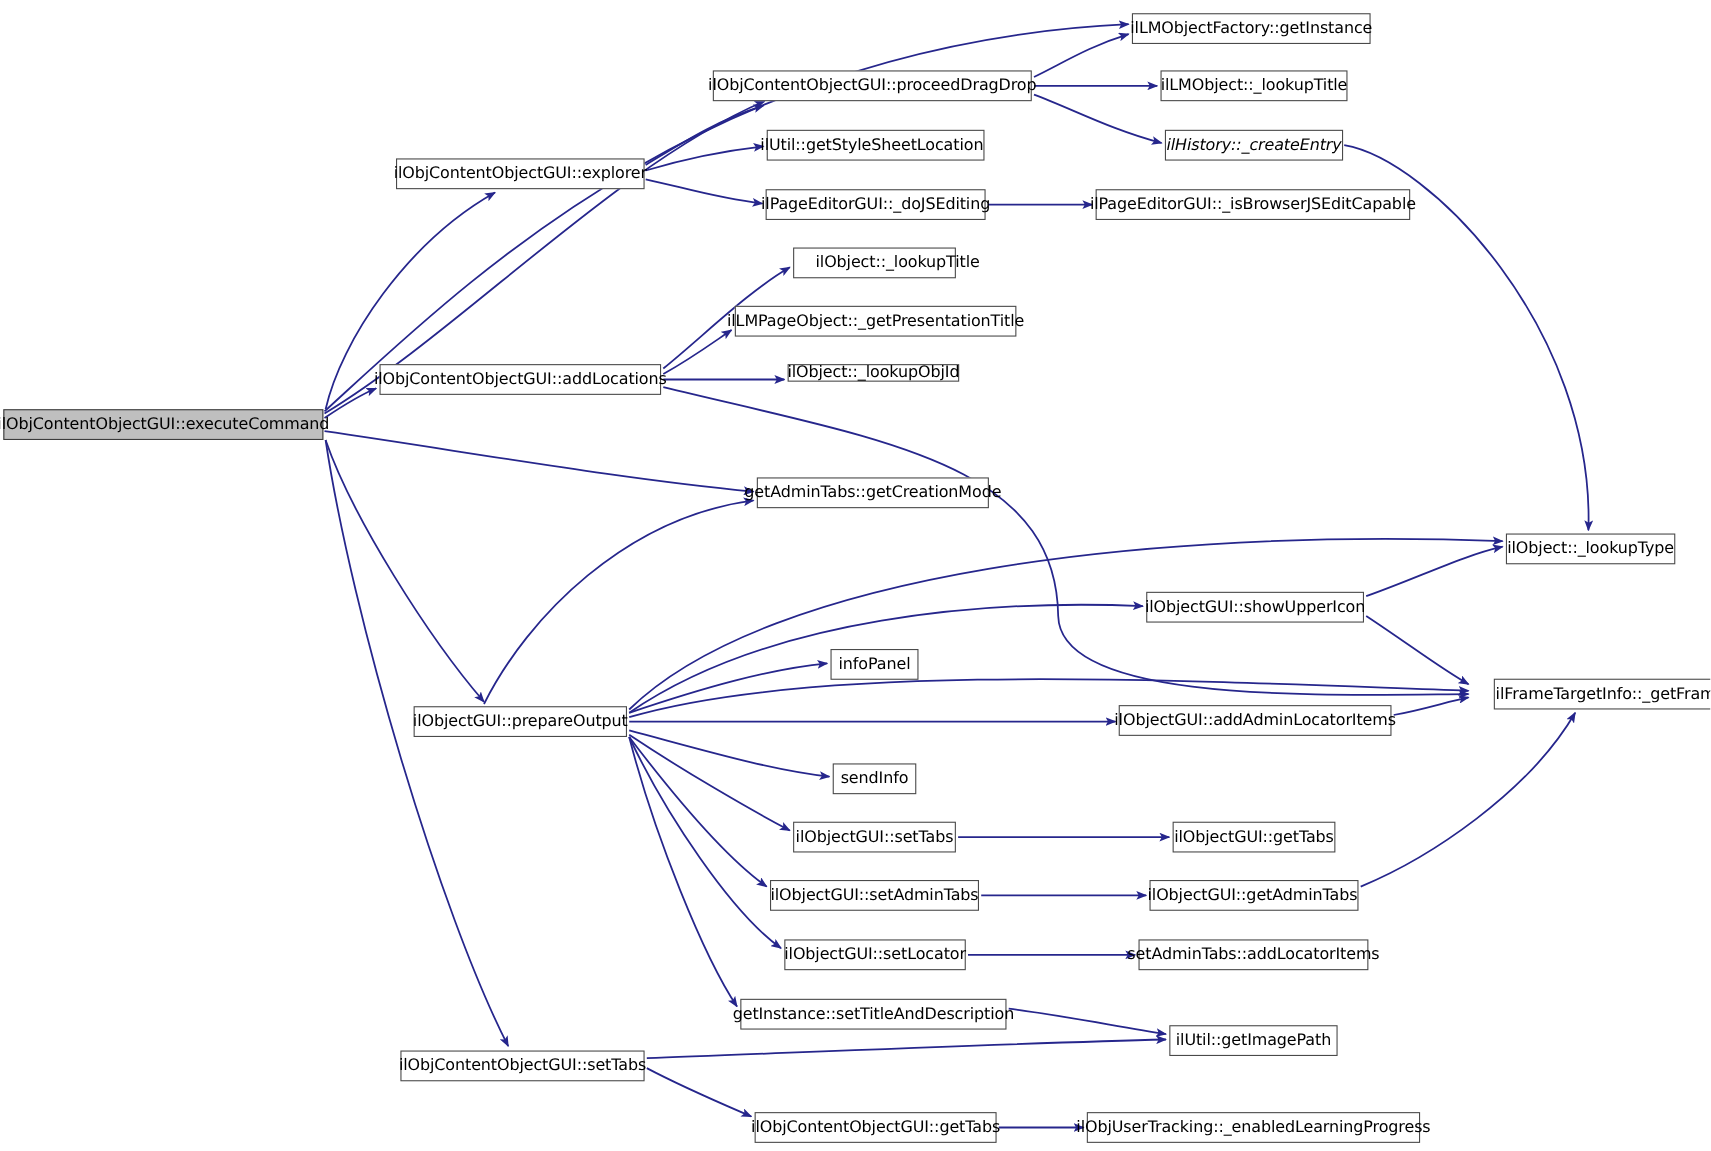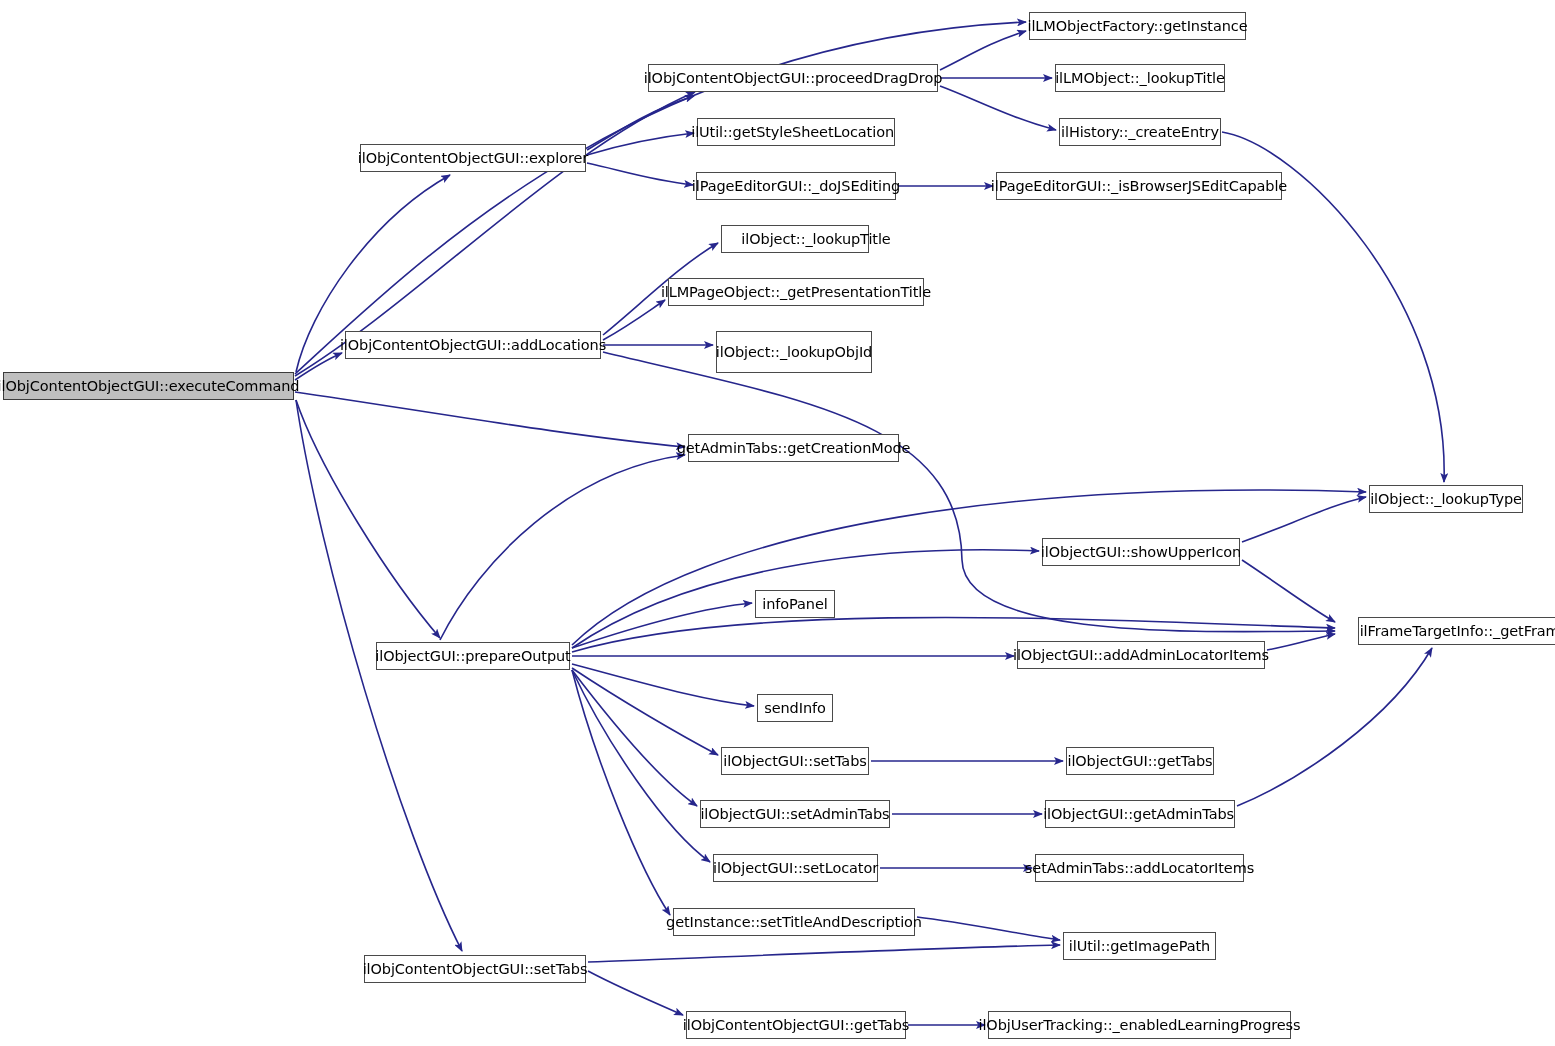--- a/index.html
+++ b/index.html
@@ -122,21 +122,21 @@
       </div>
       <div class="node" style="left: 696px; top: 172px; width: 200px; height: 28px;">
         <span class="node-label">ilPageEditorGUI::_doJSEditing</span>
       </div>
       <div class="node" style="left: 721px; top: 225px; width: 148px; height: 28px; padding-left: 42px;">
         <span class="node-label">ilObject::_lookupTitle</span>
       </div>
       <div class="node" style="left: 668px; top: 278px; width: 256px; height: 28px;">
         <span class="node-label">ilLMPageObject::_getPresentationTitle</span>
       </div>
-      <div class="node" style="left: 716px; top: 331px; width: 156px; height: 42px;">
+      <div class="node" style="left: 716px; top: 331px; width: 156px; height: 16px;">
         <span class="node-label">ilObject::_lookupObjId</span>
       </div>
       <div class="node" style="left: 688px; top: 434px; width: 211px; height: 28px;">
         <span class="node-label">getAdminTabs::getCreationMode</span>
       </div>
       <div class="node" style="left: 755px; top: 590px; width: 80px; height: 28px;">
         <span class="node-label">infoPanel</span>
       </div>
       <div class="node" style="left: 757px; top: 694px; width: 76px; height: 28px;">
         <span class="node-label">sendInfo</span>
@@ -155,21 +155,21 @@
       </div>
       <div class="node" style="left: 686px; top: 1011px; width: 220px; height: 28px;">
         <span class="node-label">ilObjContentObjectGUI::getTabs</span>
       </div>
       <div class="node" style="left: 1029px; top: 12px; width: 217px; height: 28px;">
         <span class="node-label">ilLMObjectFactory::getInstance</span>
       </div>
       <div class="node" style="left: 1055px; top: 64px; width: 170px; height: 28px;">
         <span class="node-label">ilLMObject::_lookupTitle</span>
       </div>
-      <div class="node" style="left: 1059px; top: 118px; width: 162px; height: 28px;">
+      <div class="node" style="left: 1059px; top: 118px; width: 162px; height: 28px; font-style: italic;">
         <span class="node-label">ilHistory::_createEntry</span>
       </div>
       <div class="node" style="left: 996px; top: 172px; width: 286px; height: 28px;">
         <span class="node-label">ilPageEditorGUI::_isBrowserJSEditCapable</span>
       </div>
       <div class="node" style="left: 1369px; top: 485px; width: 154px; height: 28px;">
         <span class="node-label">ilObject::_lookupType</span>
       </div>
       <div class="node" style="left: 1042px; top: 538px; width: 198px; height: 28px;">
         <span class="node-label">ilObjectGUI::showUpperIcon</span>

